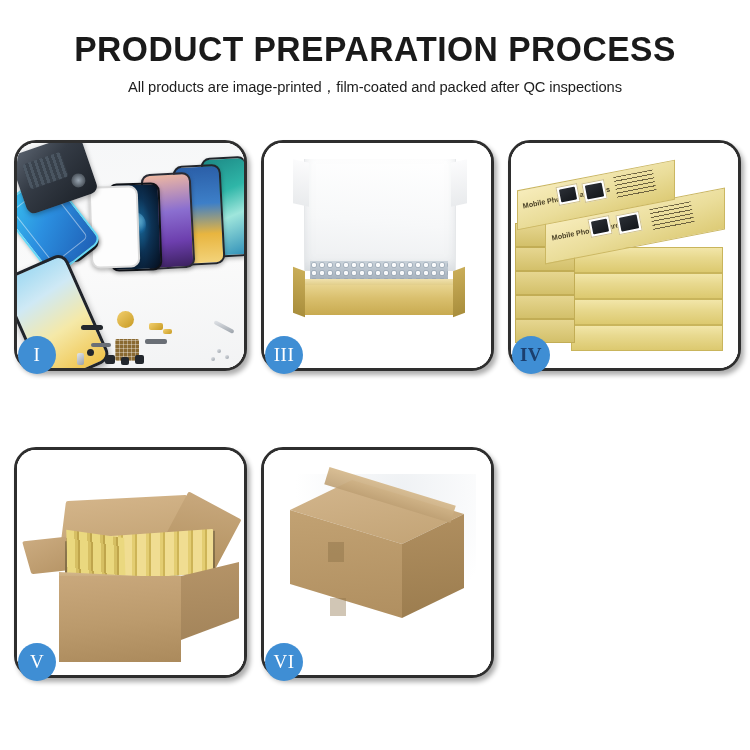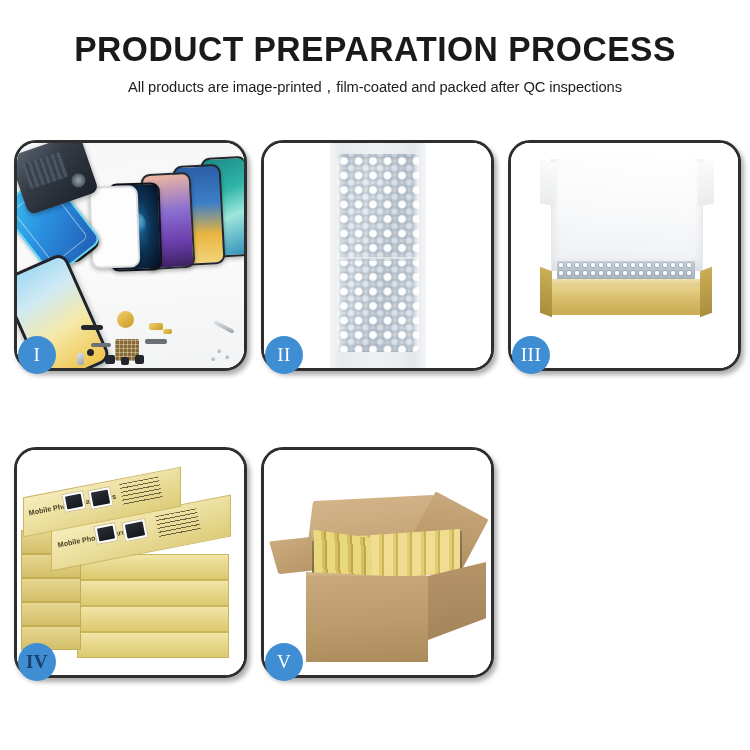--- a/index.html
+++ b/index.html
@@ -429,35 +429,20 @@
         <div class="prt" style="left:128px; top:196px; width:22px; height:5px;"></div>
         <div class="prt silver" style="left:196px; top:182px; width:22px; height:4px; transform:rotate(28deg);"></div>
         <div class="prt silver round" style="left:200px; top:206px; width:4px; height:4px;"></div>
         <div class="prt silver round" style="left:208px; top:212px; width:4px; height:4px;"></div>
         <div class="prt silver round" style="left:194px; top:214px; width:4px; height:4px;"></div>
       </div>
     </div>
     <div class="badge">I</div>
   </div>
 
-  <div class="panel">
-    <div class="panel-inner">
-      <div class="scene-bubble">
-        <div class="bw-sheet"></div>
-        <div class="bw-pack">
-          <div class="bw-bubbles"></div>
-          <div class="bw-bubbles2"></div>
-          <div class="bw-seam"></div>
-          <div class="bw-edge-l"></div>
-          <div class="bw-edge-r"></div>
-        </div>
-      </div>
-    </div>
-    <div class="badge">II</div>
-  </div>
 
   <div class="panel">
     <div class="panel-inner">
       <div class="scene-box3">
         <div class="b3-lid"></div>
         <div class="b3-inner"></div>
         <div class="b3-rim"></div>
         <div class="b3-front"></div>
       </div>
     </div>
@@ -513,14 +498,28 @@
         <div class="ct-goods"></div>
         <div class="ct-goods2"></div>
         <div class="ct-rim"></div>
         <div class="ct-side"></div>
         <div class="ct-front"></div>
       </div>
     </div>
     <div class="badge">V</div>
   </div>
 
+  <div class="panel">
+    <div class="panel-inner">
+      <div class="scene-sealed">
+        <div class="sb-shadow"></div>
+        <div class="sb-top"></div>
+        <div class="sb-left"></div>
+        <div class="sb-right"></div>
+        <div class="sb-tape"></div>
+        <div class="sb-notch1"></div>
+        <div class="sb-notch2"></div>
+      </div>
+    </div>
+    <div class="badge">VI</div>
+  </div>
 
 </div>
 
 </body></html>

